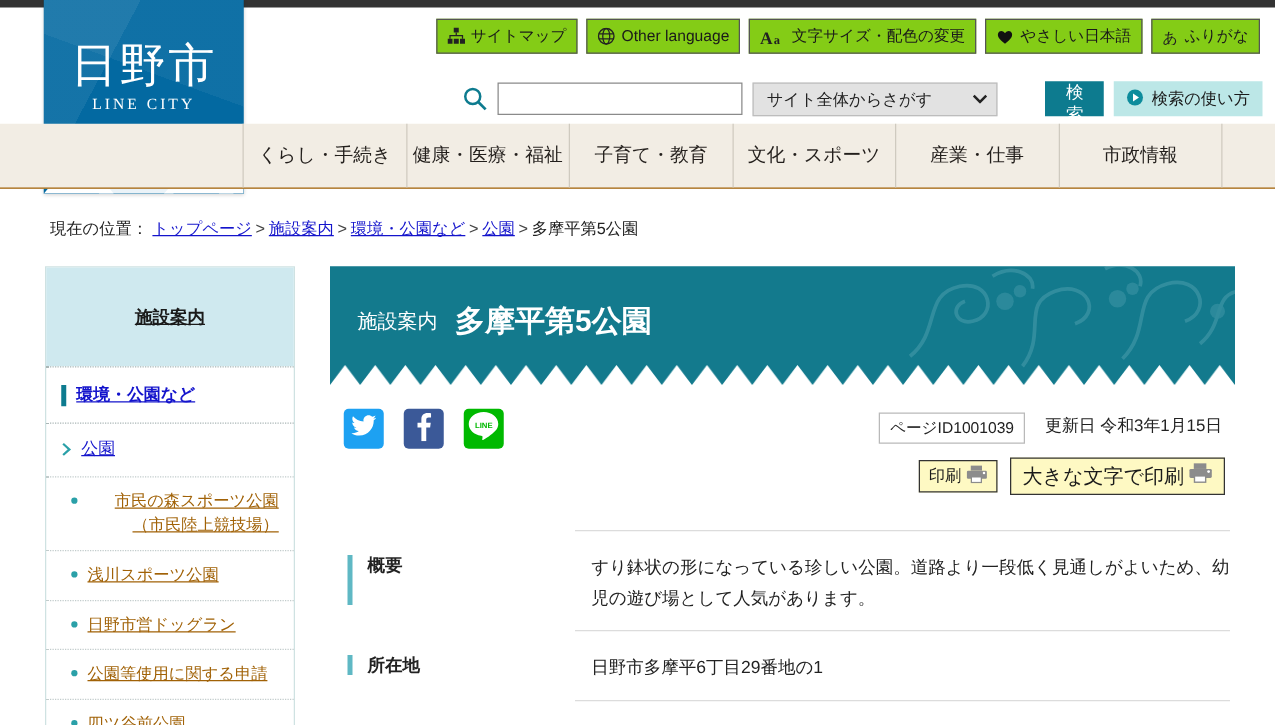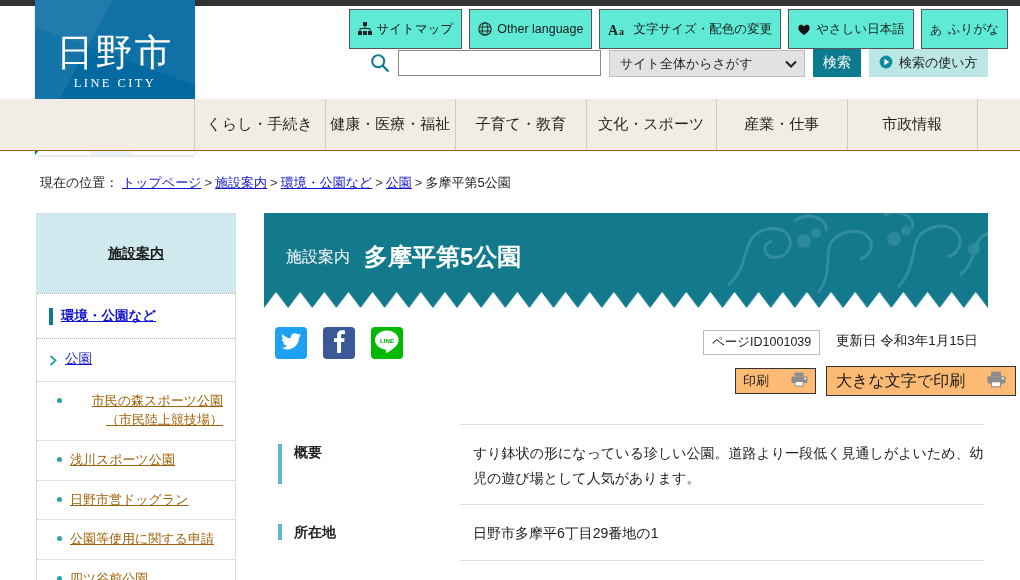--- a/index.html
+++ b/index.html
@@ -51,30 +51,30 @@
   }
   .logo .teeth svg { display: block; }
 
   
   .utilbar {
     position: absolute; top: 14px; left: 348px; width: 660px; height: 30px;
     display: flex; gap: 7px; align-items: center; justify-content: flex-end;
   }
   .ubtn {
     display: inline-flex; align-items: center; gap: 5px;
-    height: 40px; padding: 0 8px;
-    border: 1px solid #555; background: #5eead4;
+    height: 28px; padding: 0 8px;
+    border: 1px solid #555; background: #84cc16;
     font-size: 12.5px; color: #1a1a1a; white-space: nowrap;
     cursor: pointer;
   }
   .ubtn .gi { display: inline-flex; align-items: center; }
 
   
   .searchrow {
-    position: absolute; top: 48px; left: 370px; width: 640px; height: 30px;
+    position: absolute; top: 64px; left: 370px; width: 640px; height: 30px;
     display: flex; align-items: center; gap: 8px;
   }
   .search-ico { width: 20px; height: 20px; flex: 0 0 auto; }
   .search-input {
     width: 203px; height: 26px;
     border: 1px solid #8a8a8a; background: #fff;
     font-size: 13px; padding: 0 5px; font-family: inherit;
   }
   .search-select {
     width: 196px; height: 27px;
@@ -85,21 +85,21 @@
     position: relative; cursor: pointer;
   }
   .selwrap { position: relative; display: inline-block; }
   .selwrap .chev {
     position: absolute; right: 8px; top: 50%; transform: translateY(-50%);
     pointer-events: none;
   }
   .search-btn {
     height: 28px; padding: 0 10px; border: none;
     background: #0d7b8f; color: #fff; font-size: 14px;
-    font-family: inherit; cursor: pointer;
+    font-family: inherit; cursor: pointer; margin-left: 30px;
   }
   .help-btn {
     display: inline-flex; align-items: center; gap: 6px;
     height: 28px; padding: 0 10px; border: none;
     background: #bce7e7; color: #1a1a1a; font-size: 13px;
     font-family: inherit; cursor: pointer; white-space: nowrap;
   }
 
   
   .gnav {
@@ -199,22 +199,22 @@
   }
   .upd {
     position: absolute; top: 332px; left: 836px;
     font-size: 13.5px; color: #222;
   }
   .printrow {
     position: absolute; top: 366px; left: 735px;
     display: flex; align-items: center; gap: 10px;
   }
   .pbtn {
-    display: inline-flex; align-items: center; gap: 22px;
-    border: 1px solid #333; background: #fdba74; cursor: pointer;
+    display: inline-flex; align-items: center; gap: 4px;
+    border: 1px solid #333; background: #fef9c3; cursor: pointer;
     color: #1a1a1a; font-family: inherit;
   }
   .pbtn.small { height: 26px; padding: 0 7px; font-size: 13px; }
   .pbtn.big { height: 30px; padding: 0 9px; font-size: 16px; }
 
   
   .dtable {
     position: absolute; top: 424px; left: 278px; width: 706px;
   }
   .drow { display: flex; align-items: stretch; }

